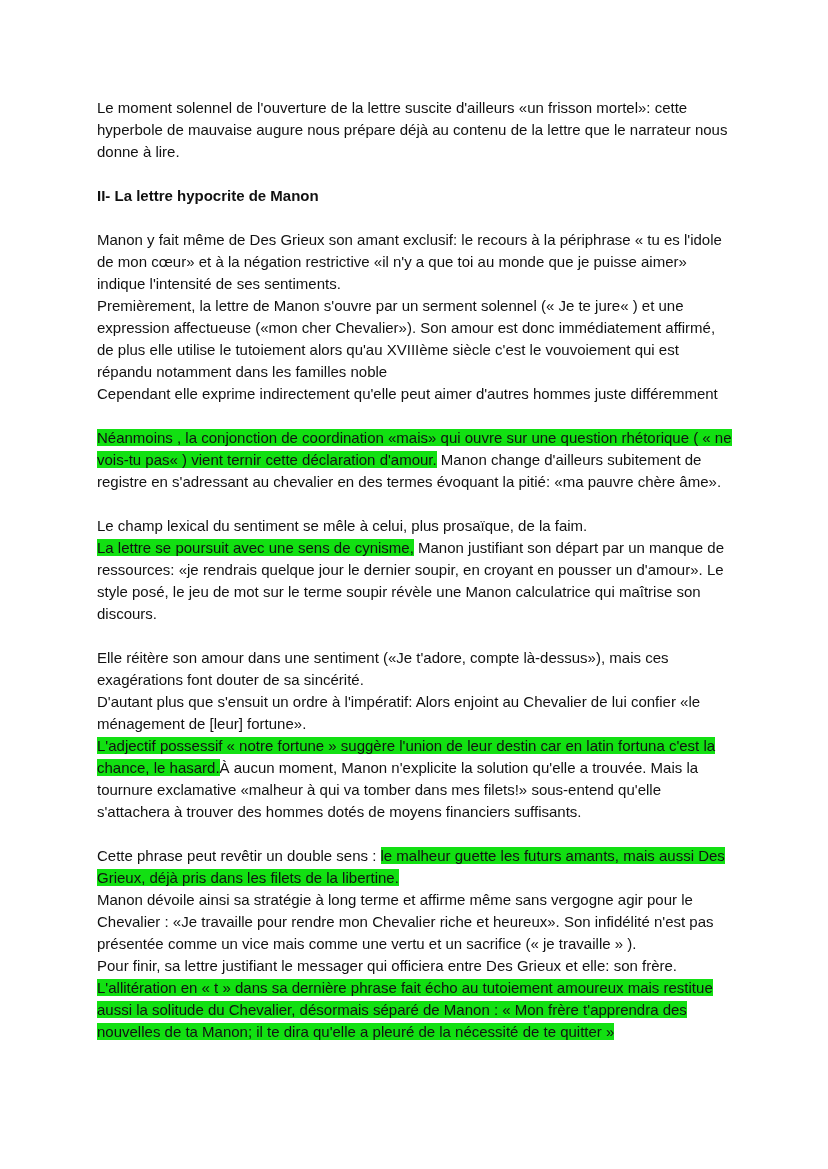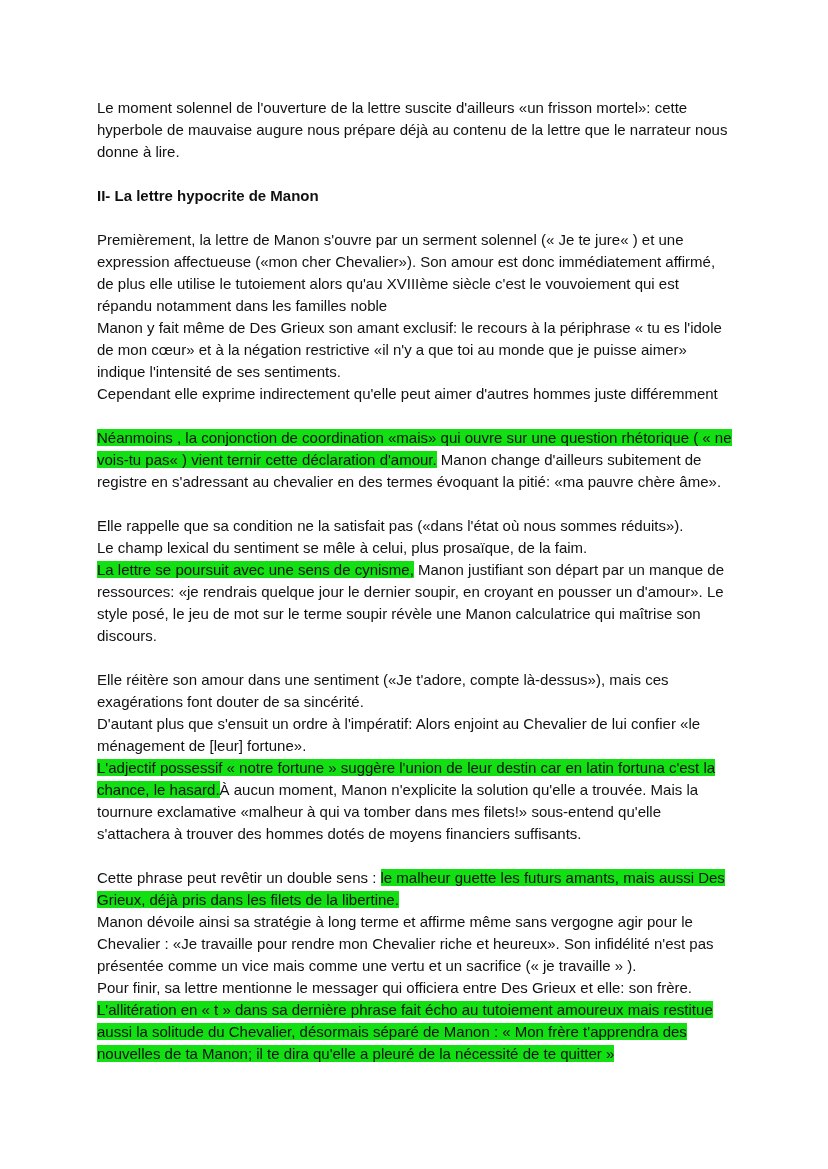--- a/index.html
+++ b/index.html
@@ -43,32 +43,31 @@
 </style>
 </head>
 <body style="background: rgb(255, 255, 255);">
 
 <div class="page">
   <div class="doc">
       <p class="body"><span class="plain">Le moment solennel de l'ouverture de la lettre suscite d'ailleurs «un frisson mortel»: cette hyperbole de mauvaise augure nous prépare déjà au contenu de la lettre que le narrateur nous donne à lire.</span></p>
       <p class="blank">&nbsp;</p>
       <p class="heading"><span class="plain">II- La lettre hypocrite de Manon</span></p>
       <p class="blank">&nbsp;</p>
+      <p class="body"><span class="plain">Manon y fait même de Des Grieux son amant exclusif: le recours à la périphrase « tu es l'idole de mon cœur» et à la négation restrictive «il n'y a que toi au monde que je puisse aimer» indique l'intensité de ses sentiments.</span></p>
       <p class="body"><span class="plain">Premièrement, la lettre de Manon s'ouvre par un serment solennel (« Je te jure« ) et une expression affectueuse («mon cher Chevalier»). Son amour est donc immédiatement affirmé, de plus elle utilise le tutoiement alors qu'au XVIIIème siècle c'est le vouvoiement qui est répandu notamment dans les familles noble</span></p>
-      <p class="body"><span class="plain">Manon y fait même de Des Grieux son amant exclusif: le recours à la périphrase « tu es l'idole de mon cœur» et à la négation restrictive «il n'y a que toi au monde que je puisse aimer» indique l'intensité de ses sentiments.</span></p>
       <p class="body"><span class="plain">Cependant elle exprime indirectement qu'elle peut aimer d'autres hommes juste différemment</span></p>
       <p class="blank">&nbsp;</p>
       <p class="body"><span class="hl">Néanmoins , la conjonction de coordination «mais» qui ouvre sur une question rhétorique ( « ne vois-tu pas« ) vient ternir cette déclaration d'amour.</span><span class="plain"> Manon change d'ailleurs subitement de registre en s'adressant au chevalier en des termes évoquant la pitié: «ma pauvre chère âme».</span></p>
       <p class="blank">&nbsp;</p>
-      <p class="body"><span class="plain">Elle rappelle que sa condition ne la satisfait pas («dans l'état où nous sommes réduits»).</span></p>
       <p class="body"><span class="plain">Le champ lexical du sentiment se mêle à celui, plus prosaïque, de la faim.</span></p>
       <p class="body"><span class="hl">La lettre se poursuit avec une sens de cynisme,</span><span class="plain"> Manon justifiant son départ par un manque de ressources: «je rendrais quelque jour le dernier soupir, en croyant en pousser un d'amour». Le style posé, le jeu de mot sur le terme soupir révèle une Manon calculatrice qui maîtrise son discours.</span></p>
       <p class="blank">&nbsp;</p>
       <p class="body"><span class="plain">Elle réitère son amour dans une sentiment («Je t'adore, compte là-dessus»), mais ces exagérations font douter de sa sincérité.</span></p>
       <p class="body"><span class="plain">D'autant plus que s'ensuit un ordre à l'impératif: Alors enjoint au Chevalier de lui confier «le ménagement de [leur] fortune».</span></p>
       <p class="body"><span class="hl">L'adjectif possessif « notre fortune » suggère l'union de leur destin car en latin fortuna c'est la chance, le hasard.</span><span class="plain">À aucun moment, Manon n'explicite la solution qu'elle a trouvée. Mais la tournure exclamative «malheur à qui va tomber dans mes filets!» sous-entend qu'elle s'attachera à trouver des hommes dotés de moyens financiers suffisants.</span></p>
       <p class="blank">&nbsp;</p>
       <p class="body"><span class="plain">Cette phrase peut revêtir un double sens : </span><span class="hl">le malheur guette les futurs amants, mais aussi Des Grieux, déjà pris dans les filets de la libertine.</span></p>
       <p class="body"><span class="plain">Manon dévoile ainsi sa stratégie à long terme et affirme même sans vergogne agir pour le Chevalier : «Je travaille pour rendre mon Chevalier riche et heureux». Son infidélité n'est pas présentée comme un vice mais comme une vertu et un sacrifice (« je travaille » ).</span></p>
-      <p class="body"><span class="plain">Pour finir, sa lettre mentionne le messager qui officiera entre Des Grieux et elle: son frère.</span></p>
+      <p class="body"><span class="plain">Pour finir, sa lettre justifiant le messager qui officiera entre Des Grieux et elle: son frère.</span></p>
       <p class="body"><span class="hl">L'allitération en « t » dans sa dernière phrase fait écho au tutoiement amoureux mais restitue aussi la solitude du Chevalier, désormais séparé de Manon : « Mon frère t'apprendra des nouvelles de ta Manon; il te dira qu'elle a pleuré de la nécessité de te quitter »</span></p>
     </div>
 </div>
 
 </body></html>

